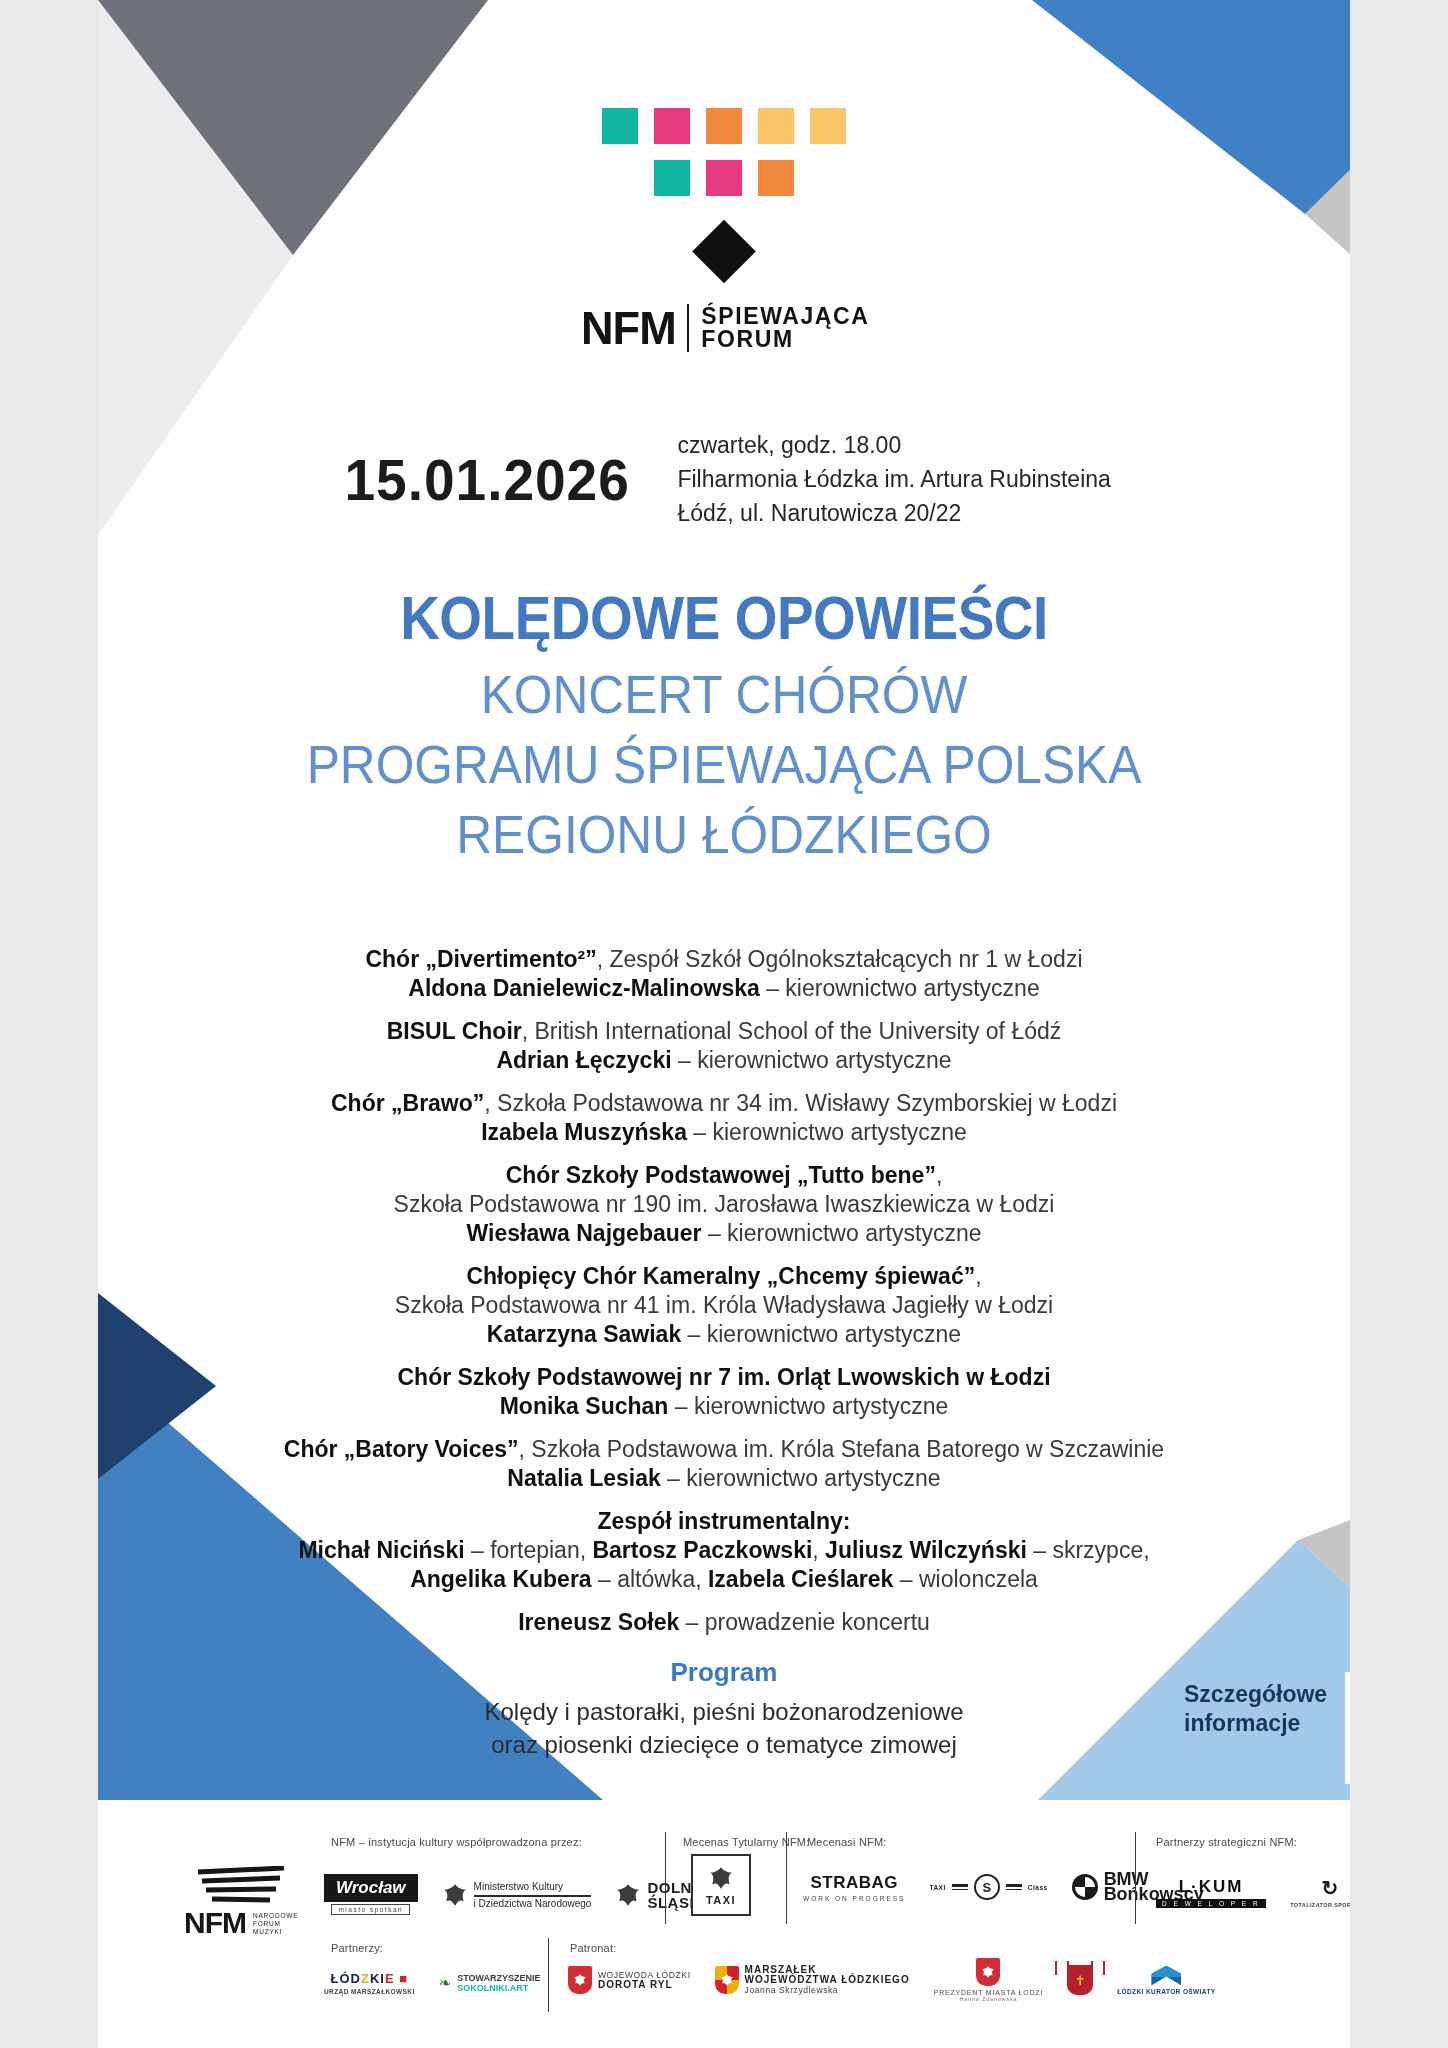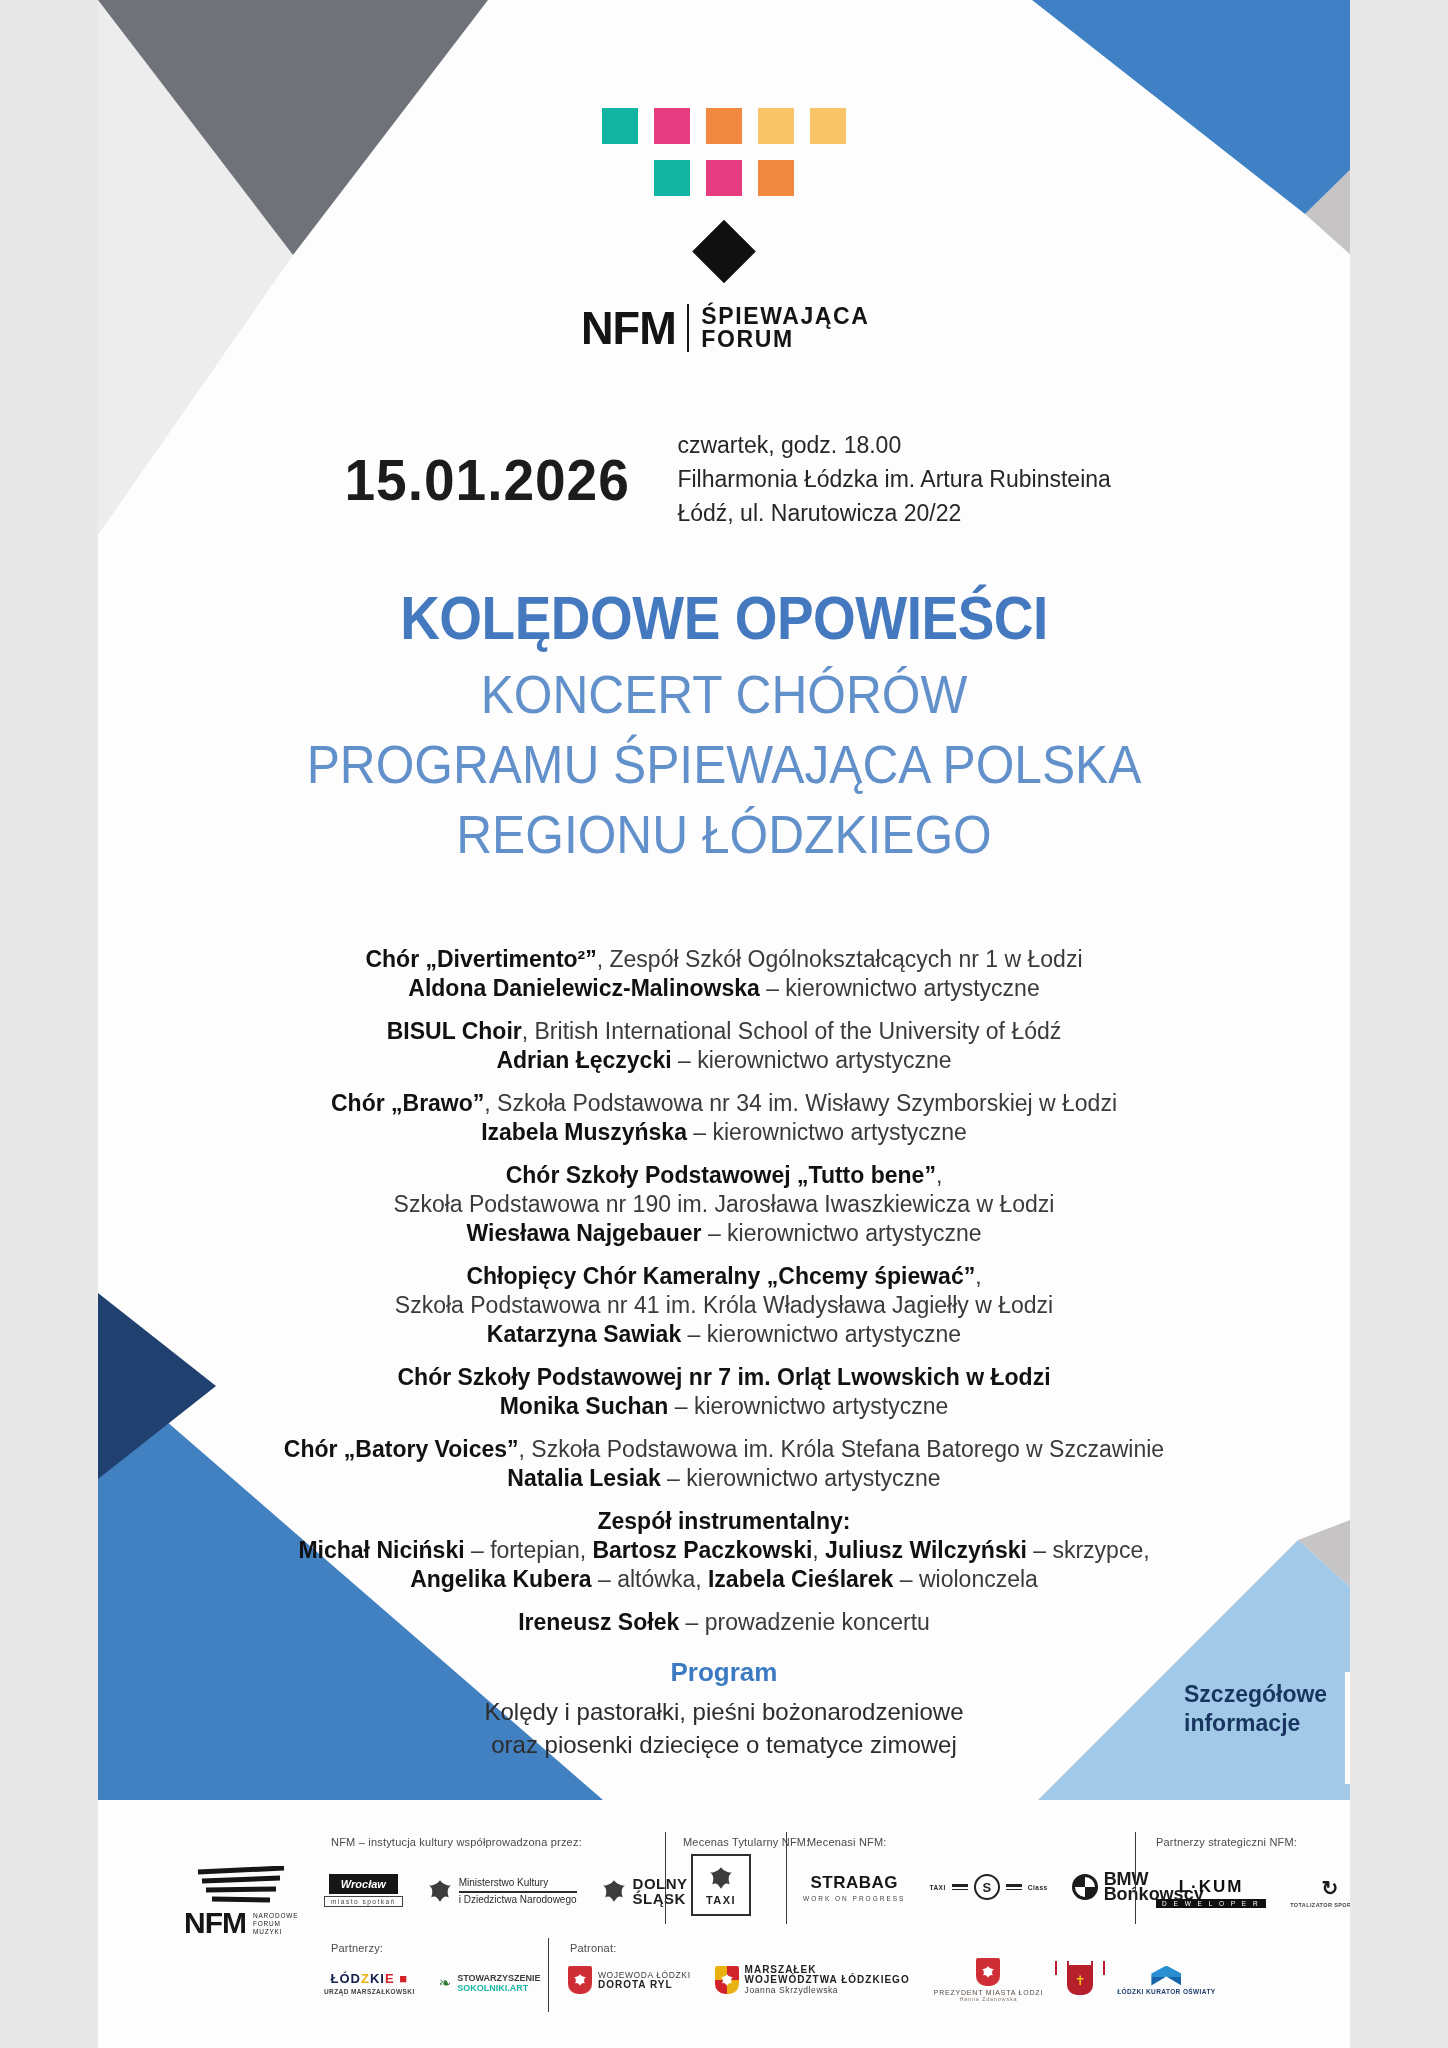--- a/index.html
+++ b/index.html
@@ -66,21 +66,21 @@
   .flogo-sub{font-size:6.5px;letter-spacing:.4px;color:#444;margin-top:2px;}
 
   
   #nfm-foot{position:absolute;left:86px;top:66px;width:130px;}
   #nfm-foot svg{display:block;margin-left:12px;}
   #nfm-foot .row{display:flex;align-items:flex-end;gap:7px;}
   #nfm-foot .big{font-size:30px;font-weight:900;color:#161616;letter-spacing:-1px;}
   #nfm-foot .sub{font-size:6.5px;line-height:8px;letter-spacing:.8px;color:#222;padding-bottom:4px;}
 
   
-  .lg-wroclaw .box{background:#161616;color:#fff;font-weight:700;font-style:italic;font-size:11px;padding:4px 12px;}
+  .lg-wroclaw .box{background:#161616;color:#fff;font-weight:700;font-style:italic;font-size:17px;padding:4px 12px;}
   .lg-wroclaw .flogo-sub{border:1px solid #444;padding:1px 6px;letter-spacing:1.5px;}
   .mark-eagle{width:26px;height:28px;fill:#3c3c3c;}
   .lg-mkidn .txt{font-size:10px;line-height:13px;text-align:left;color:#2a2a2a;}
   .lg-mkidn .txt b{display:block;border-bottom:2px solid #2a2a2a;padding-bottom:2px;font-weight:400;}
   .lg-dolny .txt{font-size:15px;line-height:15px;font-weight:800;color:#1d1d1d;text-align:left;letter-spacing:.5px;}
   .lg-orlen{border:2px solid #2e2e2e;width:60px;height:62px;justify-content:center;background:#fff;}
   .lg-orlen .txt{font-size:11px;font-weight:800;letter-spacing:1.5px;margin-top:2px;}
   .lg-strabag .txt{font-size:17px;font-weight:800;letter-spacing:.5px;color:#161616;}
   .lg-strabag .flogo-sub{letter-spacing:2px;}
   .lg-taxi .circle{width:26px;height:26px;border:2.5px solid #222;border-radius:50%;display:flex;align-items:center;justify-content:center;font-weight:800;font-size:13px;color:#222;}

